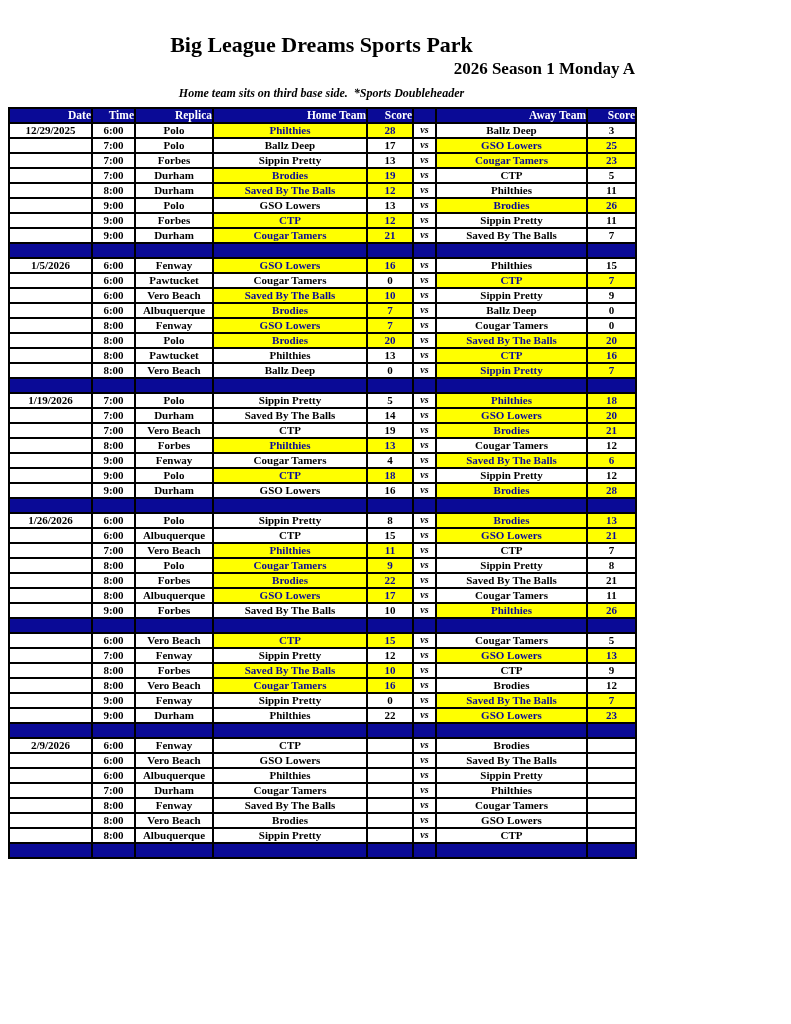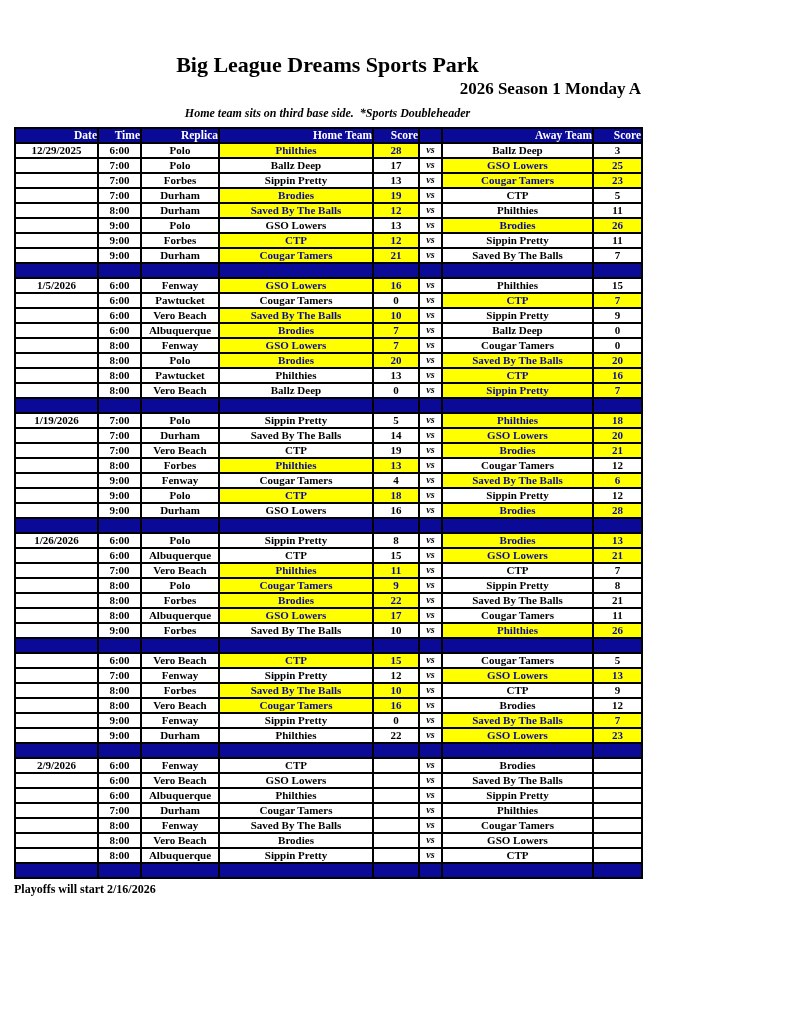--- a/index.html
+++ b/index.html
@@ -13,22 +13,22 @@
     background: #ffffff;
   }
   body {
     width: 791px;
     height: 1024px;
     font-family: "Liberation Serif", "DejaVu Serif", serif;
     color: #000;
     overflow: hidden;
   }
   .content {
-    padding-top: 52px;
-    margin-left: 14px;
+    padding-top: 32px;
+    margin-left: 8px;
     width: 627px;
   }
   .title {
     font-size: 22px;
     font-weight: bold;
     text-align: center;
     margin: 0;
     line-height: 1.15;
   }
   .subtitle {
@@ -605,14 +605,13 @@
           <td></td>
           <td></td>
           <td></td>
           <td></td>
           <td></td>
           <td></td>
         </tr>
       </tbody>
   </table>
 
-  <div class="footer">Playoffs will start 2/16/2026</div>
 </div>
 
 </body></html>

